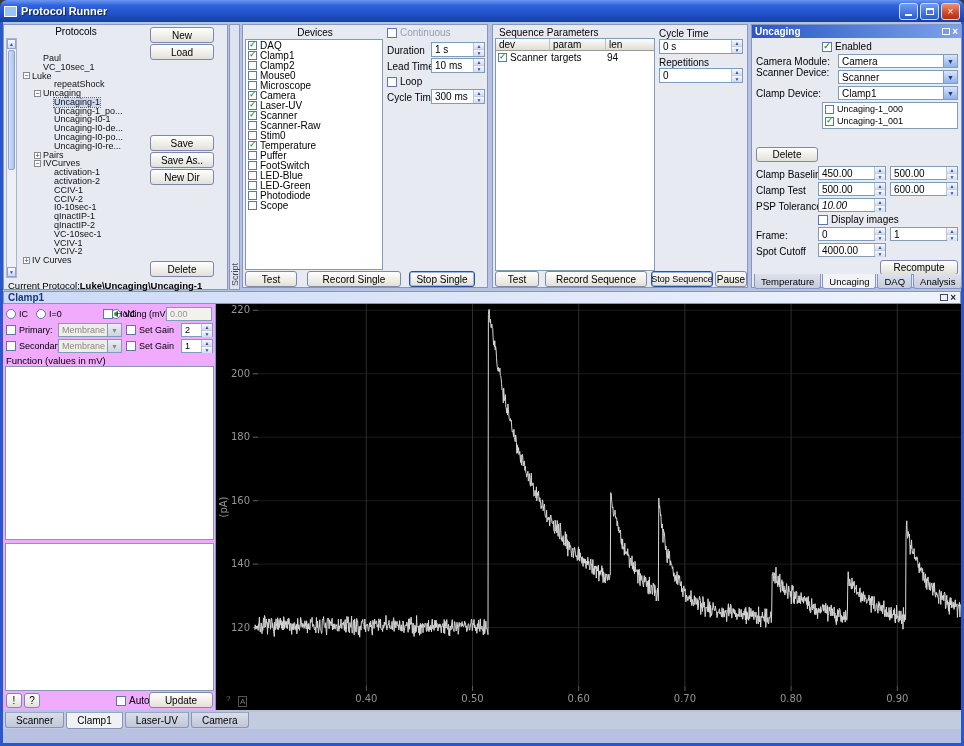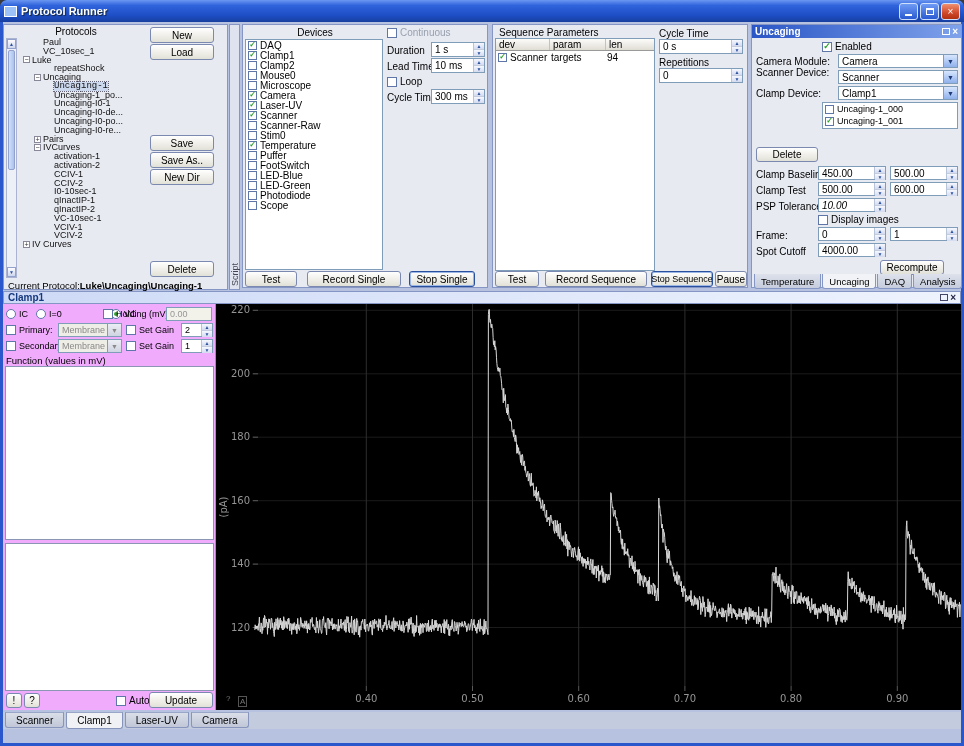--- a/index.html
+++ b/index.html
@@ -39,23 +39,23 @@
   .combo.dis .cval{color:#8a8a8a;}
   .combo.dis .carr{background:linear-gradient(#eceef4,#cfd4e2);color:#8a8a8a;}
   .field{position:absolute;background:#fff;border:1px solid #7f9db9;font-size:9px;padding:1px 3px;}
   .field.dis{background:#f2f1ea;color:#969696;}
   .listbox{position:absolute;background:#fff;border:1px solid #7f9db9;overflow:hidden;}
   .drow{display:flex;align-items:center;gap:3px;height:10px;font-size:10px;padding-left:2px;white-space:nowrap;}
   .drow .lbox{width:9px;height:9px;font-size:8px;}
   .frow{display:flex;align-items:center;gap:3px;height:12px;font-size:9px;padding-left:2px;white-space:nowrap;}
   .frow .lbox{width:9px;height:9px;font-size:8px;}
   
-  .tree{position:absolute;overflow:hidden;}
+  .tree{position:absolute;overflow:hidden;margin-top:16px;}
   .trow{display:flex;align-items:center;height:8.8px;font-size:9px;line-height:9px;white-space:nowrap;color:#111;}
-  .trow.sel .tlbl{background:#ccd8ee;outline:1px dotted #667;font-family:Liberation Mono, monospace;}
+  .trow.sel .tlbl{background:#ccd8ee;outline:1px dotted #667;}
   .tmark{width:7px;height:7px;border:1px solid #889;background:#fff;font-size:7px;line-height:5px;text-align:center;margin-right:2px;color:#333;flex:none;}
   
   .sbar{position:absolute;width:11px;background:#eef0f8;border:1px solid #aab4d0;display:flex;flex-direction:column;}
   .sarr{height:10px;background:linear-gradient(#fdfdff,#cdd6ee);border:1px solid #92a2cc;color:#2f54a0;font-size:5px;display:flex;align-items:center;justify-content:center;}
   .sthumb{flex:none;height:120px;margin:1px;background:linear-gradient(90deg,#cfe0fa,#aac2ee);border:1px solid #92a2cc;border-radius:2px;}
   .strack{flex:1;}
   
   .seq-head{display:flex;height:12px;background:linear-gradient(#fcfcfa,#e0ddd4);border-bottom:1px solid #9a9a9a;}
   .seq-head span{font-size:10px;padding:0 3px;border-right:1px solid #c6c2ba;overflow:hidden;}
   .seq-row{display:flex;align-items:center;height:12px;font-size:10px;}
@@ -455,21 +455,21 @@
         </span>
       </div>
     <div class="lab" style="left:4px;top:221px;">Spot Cutoff</div>
     <div class="spin" style="left:66px;top:218px;width:68px;height:14px;">
         <span class="val">4000.00</span>
         <span class="arr">
           <span>▲</span>
           <span>▼</span>
         </span>
       </div>
-    <div class="btn" style="left:128px;top:235px;width:64px;height:15px;">Recompute</div>
+    <div class="btn" style="left:128px;top:235px;width:78px;height:15px;">Recompute</div>
     <div class="utabs" style="left:2px;top:249px;">
         <div class="utab">Temperature</div>
         <div class="utab sel">Uncaging</div>
         <div class="utab">DAQ</div>
         <div class="utab">Analysis</div>
       </div>
   </div>
 
   <div class="ltitle" style="left:3px;top:291px;width:958px;height:13px;">
     <span class="dtxt">Clamp1</span>

